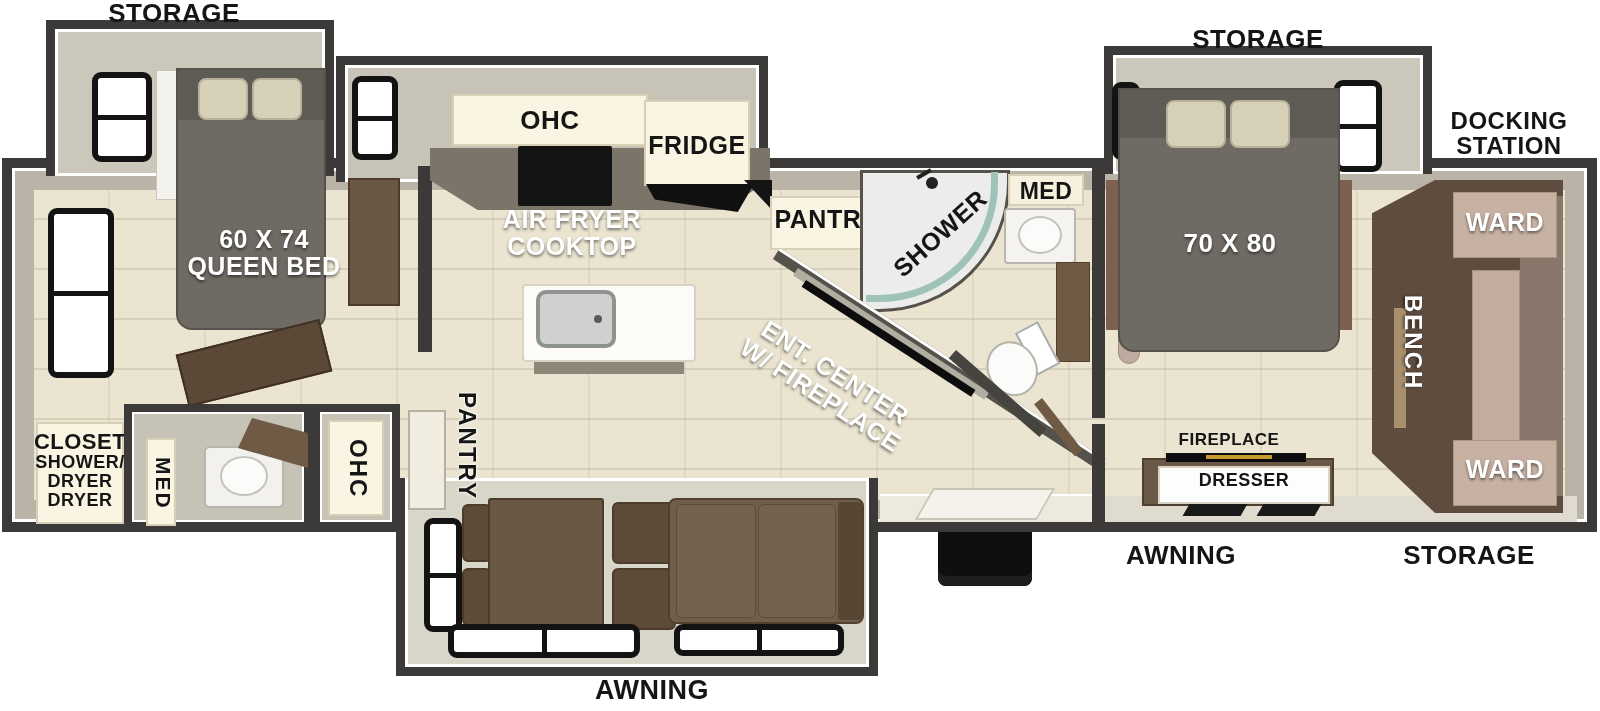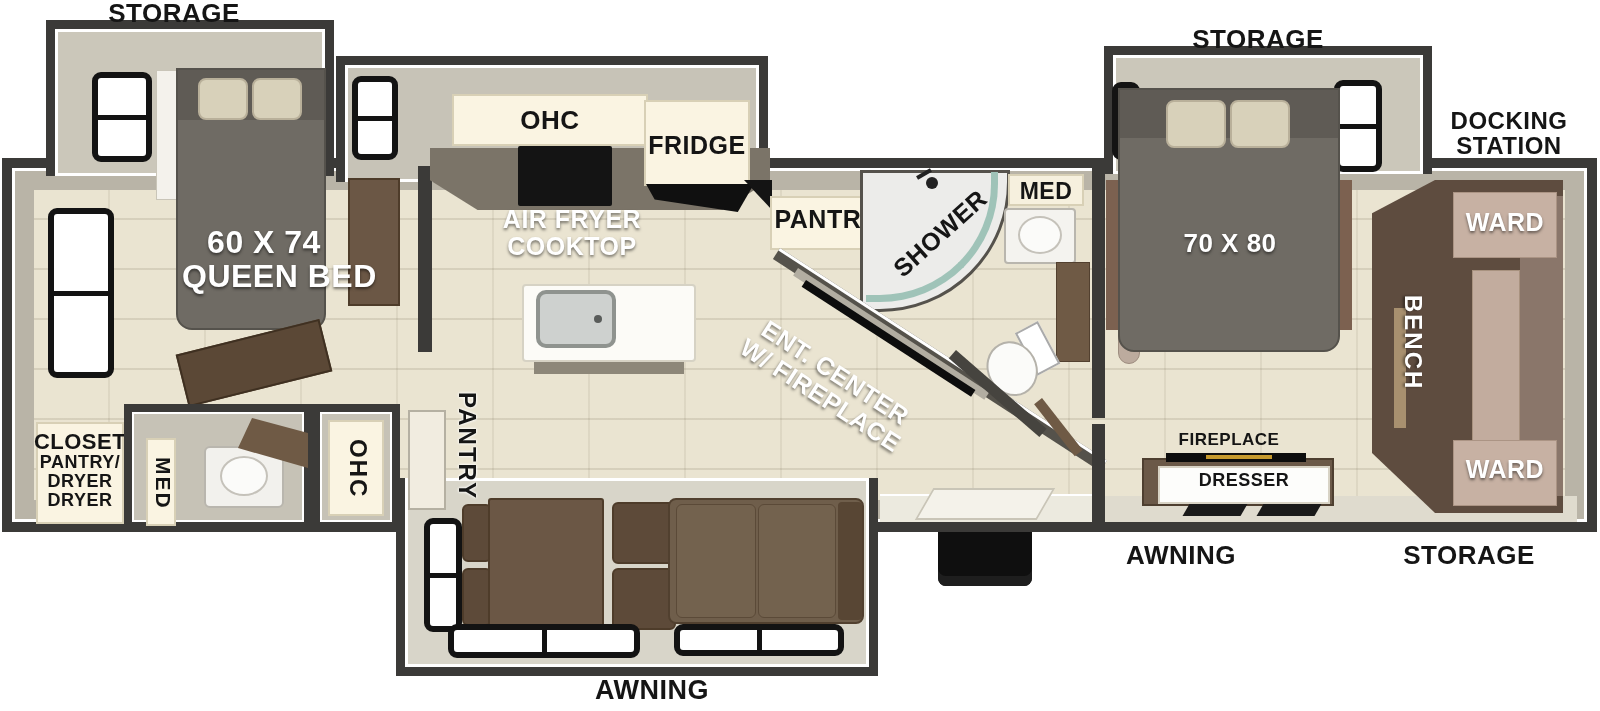--- a/index.html
+++ b/index.html
@@ -61,21 +61,21 @@
   <div class="abs" style="left:178px;top:70px;width:146px;height:50px;background:#5f5b55"></div>
   <div class="abs" style="left:198px;top:78px;width:50px;height:42px;background:#d8d1ba;border:2px solid #b9b09a;border-radius:8px"></div>
   <div class="abs" style="left:252px;top:78px;width:50px;height:42px;background:#d8d1ba;border:2px solid #b9b09a;border-radius:8px"></div>
   <div class="abs" style="left:180px;top:336px;width:148px;height:54px;background:#5b4836;border:2px solid #3f3021;transform:rotate(-14deg)"></div>
   <div class="brown" style="left:348px;top:178px;width:52px;height:128px"></div>
   <div class="darkwall" style="left:418px;top:166px;width:14px;height:186px"></div>
 
   <div class="cab" style="left:36px;top:422px;width:88px;height:102px"></div>
   <div class="blk" style="left:30px;top:430px;width:100px">
     <div style="font-size:22px">CLOSET</div>
-    <div style="font-size:18px">PANTRY/</div>
+    <div style="font-size:18px">SHOWER/</div>
     <div style="font-size:18px">DRYER</div>
     <div style="font-size:18px">DRYER</div>
   </div>
 
   <div class="abs" style="left:124px;top:404px;width:188px;height:126px;background:#c6c2b6;border:8px solid #3b3a38;box-shadow:inset 0 0 0 2px #fff"></div>
   <div class="cab vtext blk" style="left:146px;top:438px;width:30px;height:88px;position:absolute;font-size:21px;padding-top:2px">MED</div>
   <div class="abs" style="left:204px;top:446px;width:80px;height:62px;background:#f2f1ed;border:2px solid #b9b6ae;border-radius:6px"></div>
   <div class="abs" style="left:220px;top:456px;width:48px;height:40px;border:2px solid #c5c2ba;border-radius:50%;background:#fbfbf9"></div>
   <div class="abs" style="left:238px;top:418px;width:70px;height:50px;background:#6f5a45;clip-path:polygon(20% 0,100% 30%,100% 100%,0 60%)"></div>
 
@@ -195,21 +195,21 @@
 
   <div class="abs" style="left:1142px;top:458px;width:192px;height:48px;background:#6b5948;border:2px solid #4e3f30"></div>
   <div class="abs" style="left:1166px;top:453px;width:140px;height:9px;background:#0d0d0d"></div>
   <div class="abs" style="left:1206px;top:455px;width:66px;height:4px;background:#c79a2d"></div>
   <div class="abs" style="left:1158px;top:466px;width:172px;height:38px;background:#fdfdfb;border:2px solid #d8d3c5"></div>
   <div class="blk" style="left:1158px;top:471px;width:172px;font-size:18px">DRESSER</div>
   <div class="abs" style="left:1186px;top:504px;width:58px;height:12px;background:#1a1a1a;transform:skewX(-30deg)"></div>
   <div class="abs" style="left:1260px;top:504px;width:58px;height:12px;background:#1a1a1a;transform:skewX(-30deg)"></div>
   <div class="blk" style="left:1143px;top:431px;width:172px;font-size:17px">FIREPLACE</div>
 
-  <div class="wht" style="left:182px;top:226px;width:164px;font-size:32px">
+  <div class="wht" style="left:182px;top:226px;width:164px;font-size:25px">
     <div>60 X 74</div>
     <div>QUEEN BED</div>
   </div>
   <div class="wht" style="left:1145px;top:230px;width:170px;font-size:26px">
     <div>70 X 80</div>
   </div>
 
   <div class="blk" style="left:99px;top:0;width:150px;font-size:26px">STORAGE</div>
   <div class="blk" style="left:1183px;top:26px;width:150px;font-size:26px">STORAGE</div>
   <div class="blk" style="left:1424px;top:108px;width:170px;font-size:24px">

